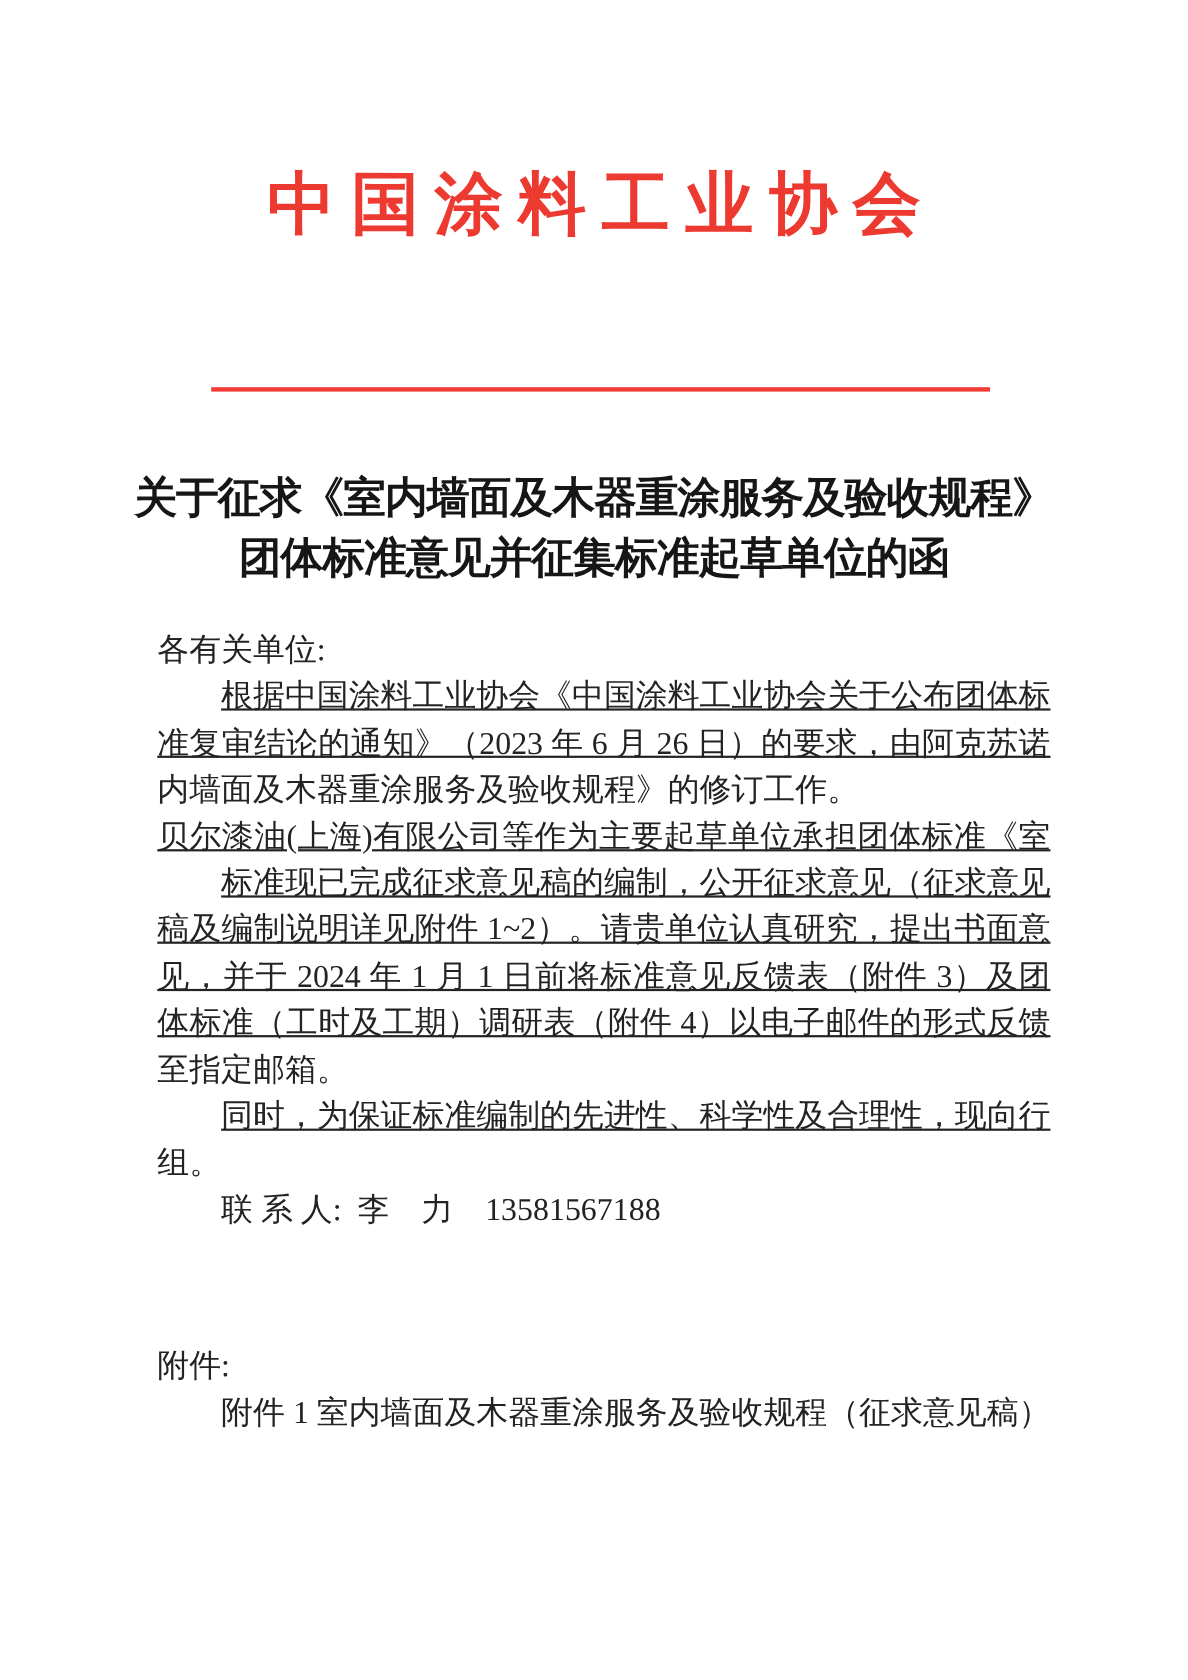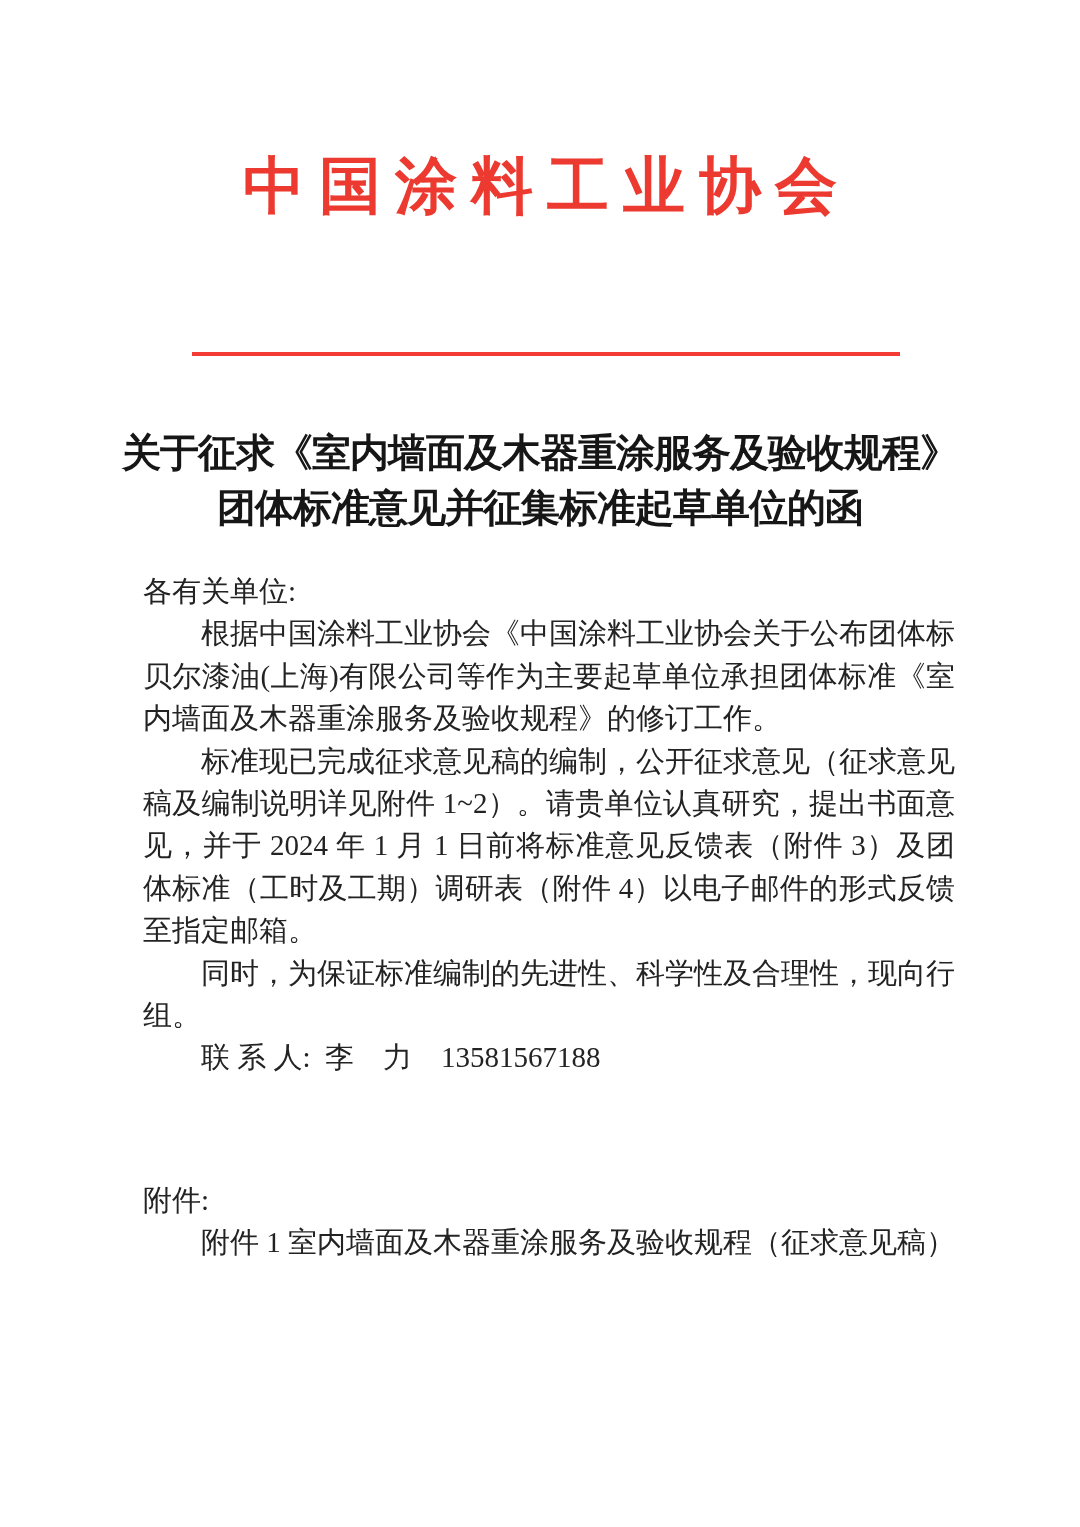--- a/index.html
+++ b/index.html
@@ -56,20 +56,21 @@
     width: 812px;
     font-size: 29px;
     line-height: 42.4px;
     color: #232323;
   }
   .line { width: 100%; }
   .indent { text-indent: 58px; }
   .just {
     text-align: justify;
     text-align-last: justify;
+    text-decoration: underline;
     -moz-text-align-last: justify;
   }
   .pre { white-space: pre; }
   .att-gap { margin-top: 100px; }
 </style>
 </head>
 <body>
 
 <div class="page">
 
@@ -80,22 +81,23 @@
   <div class="doc-title">
     <div class="line">关于征求《室内墙面及木器重涂服务及验收规程》</div>
     <div class="line">团体标准意见并征集标准起草单位的函</div>
   </div>
 
   <div class="doc-body">
 
     <div class="line">各有关单位:</div>
 
     <div class="line indent just">根据中国涂料工业协会《中国涂料工业协会关于公布团体标</div>
+    <div class="line just">准复审结论的通知》（2023 年 6 月 26 日）的要求，由阿克苏诺</div>
+    <div class="line">内墙面及木器重涂服务及验收规程》的修订工作。</div>
     <div class="line just">贝尔漆油(上海)有限公司等作为主要起草单位承担团体标准《室</div>
-    <div class="line">内墙面及木器重涂服务及验收规程》的修订工作。</div>
 
     <div class="line indent just">标准现已完成征求意见稿的编制，公开征求意见（征求意见</div>
     <div class="line just">稿及编制说明详见附件 1~2）。请贵单位认真研究，提出书面意</div>
     <div class="line just">见，并于 2024 年 1 月 1 日前将标准意见反馈表（附件 3）及团</div>
     <div class="line just">体标准（工时及工期）调研表（附件 4）以电子邮件的形式反馈</div>
     <div class="line">至指定邮箱。</div>
 
     <div class="line indent just">同时，为保证标准编制的先进性、科学性及合理性，现向行</div>
     <div class="line">组。</div>
 

